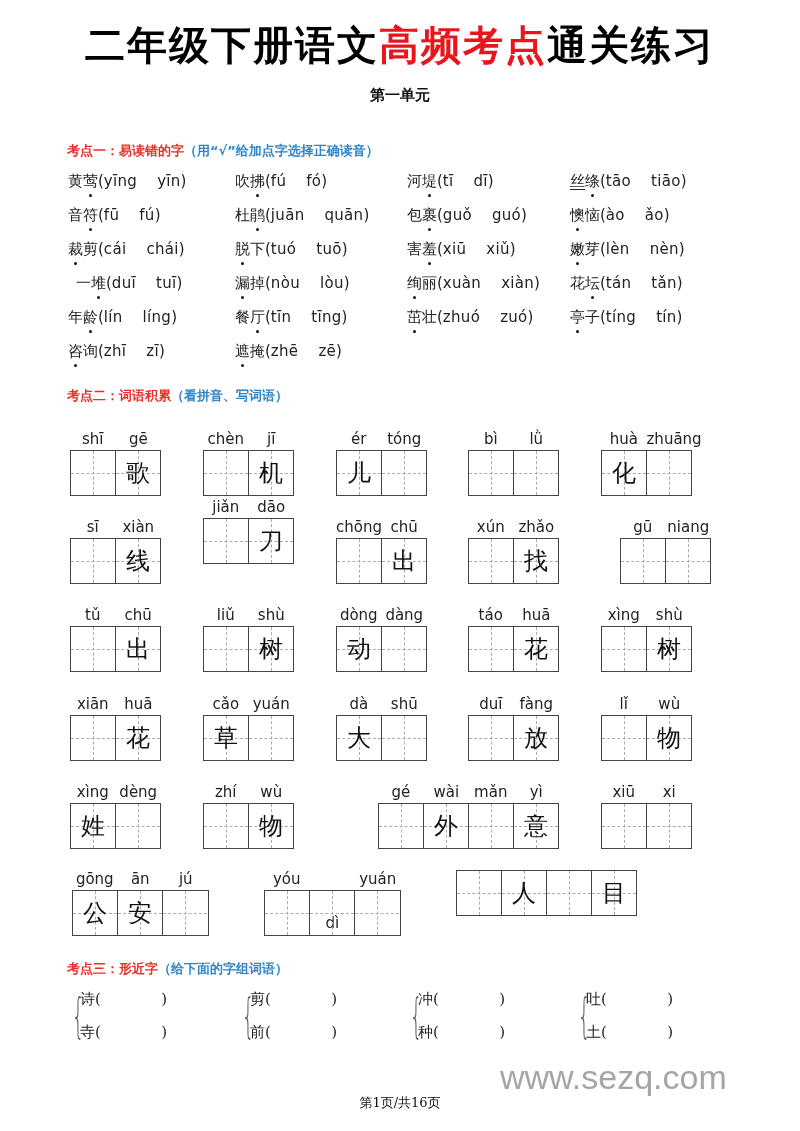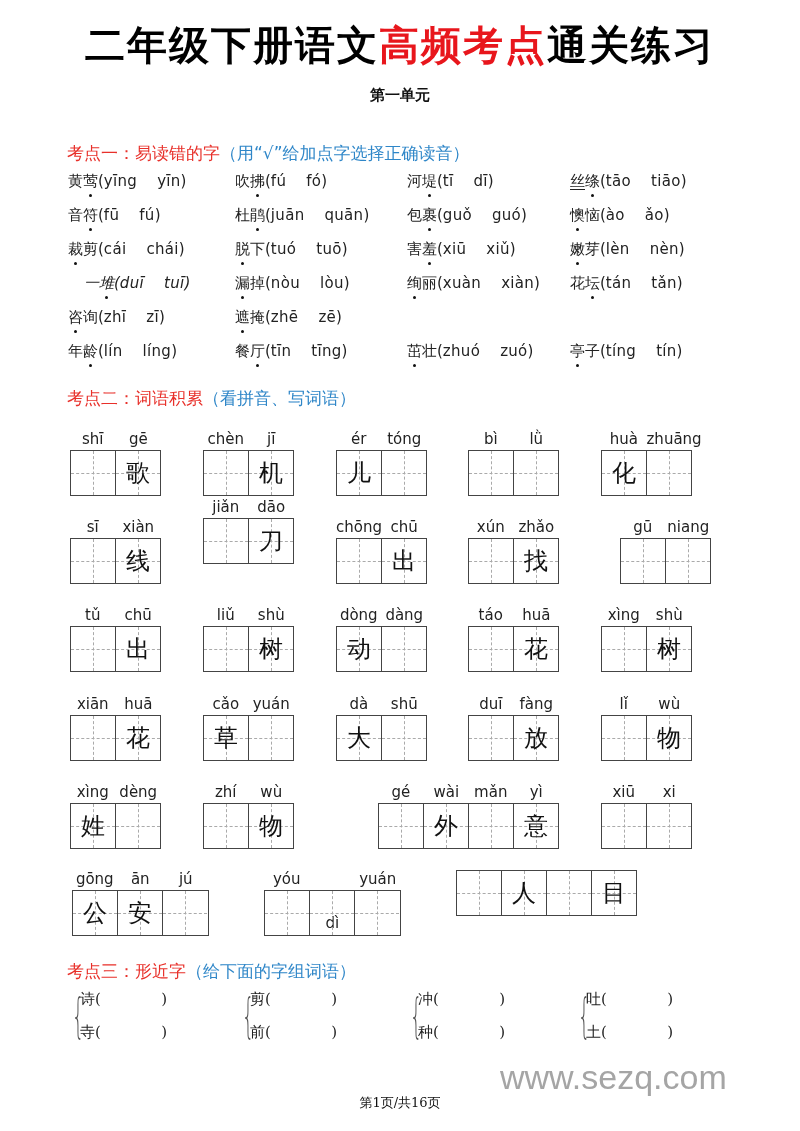--- a/index.html
+++ b/index.html
@@ -4,21 +4,21 @@
 <style>
   html, body { margin: 0; padding: 0; background: #ffffff; }
   body { width: 800px; height: 1131px; position: relative; overflow: hidden;
          font-family: "DejaVu Sans", sans-serif; color: #111; }
   .title { position: absolute; top: 18px; left: 0; width: 800px; text-align: center;
            font-family: "DejaVu Serif", serif; font-weight: bold; font-size: 40px;
            letter-spacing: 2px; color: #000; }
   .title .hl { color: #e8161c; }
   .subtitle { position: absolute; top: 86px; left: 0; width: 800px; text-align: center;
               font-size: 15px; font-weight: bold; color: #111; }
-  .sec-head { position: absolute; left: 67px; font-size: 17px; font-weight: normal; }
+  .sec-head { position: absolute; left: 67px; font-size: 13px; font-weight: bold; }
   .sec-head .red { color: #e8302a; }
   .sec-head .blue { color: #2e86c8; }
 
   
   .s1-grid { position: absolute; left: 68px; top: 172px; width: 700px; }
   .s1-row { height: 34px; position: relative; }
   .s1-item { position: absolute; top: 0; font-size: 15px; white-space: nowrap; color: #222; }
   .s1-item .w { position: relative; font-family: "DejaVu Serif", serif; }
   .s1-item .ch { position: relative; display: inline-block; }
   .s1-item .ch.dot::after { content: ""; position: absolute; left: 50%; bottom: -6px;
@@ -80,34 +80,34 @@
       <div class="s1-item" style="left: 339px;"><span class="w"><span class="ch">包</span><span class="ch dot">裹</span></span><span>(</span><span class="py">guǒ</span><span class="gap"></span><span class="py">guó</span><span>)</span></div>
       <div class="s1-item" style="left: 502px;"><span class="w"><span class="ch dot">懊</span><span class="ch">恼</span></span><span>(</span><span class="py">ào</span><span class="gap"></span><span class="py">ǎo</span><span>)</span></div>
     </div>
     <div class="s1-row">
       <div class="s1-item" style="left: 0px;"><span class="w"><span class="ch dot">裁</span><span class="ch">剪</span></span><span>(</span><span class="py">cái</span><span class="gap"></span><span class="py">chái</span><span>)</span></div>
       <div class="s1-item" style="left: 167px;"><span class="w"><span class="ch dot">脱</span><span class="ch">下</span></span><span>(</span><span class="py">tuó</span><span class="gap"></span><span class="py">tuō</span><span>)</span></div>
       <div class="s1-item" style="left: 339px;"><span class="w"><span class="ch">害</span><span class="ch dot">羞</span></span><span>(</span><span class="py">xiū</span><span class="gap"></span><span class="py">xiǔ</span><span>)</span></div>
       <div class="s1-item" style="left: 502px;"><span class="w"><span class="ch dot">嫩</span><span class="ch">芽</span></span><span>(</span><span class="py">lèn</span><span class="gap"></span><span class="py">nèn</span><span>)</span></div>
     </div>
     <div class="s1-row">
-      <div class="s1-item" style="left: 16px; font-style: italic;"><span class="w"><span class="ch">一</span><span class="ch dot">堆</span></span><span>(</span><span class="py">duī</span><span class="gap"></span><span class="py">tuī</span><span>)</span></div>
+      <div class="s1-item" style="left: 8px;"><span class="w"><span class="ch">一</span><span class="ch dot">堆</span></span><span>(</span><span class="py">duī</span><span class="gap"></span><span class="py">tuī</span><span>)</span></div>
       <div class="s1-item" style="left: 167px;"><span class="w"><span class="ch dot">漏</span><span class="ch">掉</span></span><span>(</span><span class="py">nòu</span><span class="gap"></span><span class="py">lòu</span><span>)</span></div>
       <div class="s1-item" style="left: 339px;"><span class="w"><span class="ch dot">绚</span><span class="ch">丽</span></span><span>(</span><span class="py">xuàn</span><span class="gap"></span><span class="py">xiàn</span><span>)</span></div>
       <div class="s1-item" style="left: 502px;"><span class="w"><span class="ch">花</span><span class="ch dot">坛</span></span><span>(</span><span class="py">tán</span><span class="gap"></span><span class="py">tǎn</span><span>)</span></div>
-    </div>
-    <div class="s1-row">
-      <div class="s1-item" style="left: 0px;"><span class="w"><span class="ch dot">咨</span><span class="ch">询</span></span><span>(</span><span class="py">zhī</span><span class="gap"></span><span class="py">zī</span><span>)</span></div>
-      <div class="s1-item" style="left: 167px;"><span class="w"><span class="ch dot">遮</span><span class="ch">掩</span></span><span>(</span><span class="py">zhē</span><span class="gap"></span><span class="py">zē</span><span>)</span></div>
     </div>
     <div class="s1-row">
       <div class="s1-item" style="left: 0px;"><span class="w"><span class="ch">年</span><span class="ch dot">龄</span></span><span>(</span><span class="py">lín</span><span class="gap"></span><span class="py">líng</span><span>)</span></div>
       <div class="s1-item" style="left: 167px;"><span class="w"><span class="ch">餐</span><span class="ch dot">厅</span></span><span>(</span><span class="py">tīn</span><span class="gap"></span><span class="py">tīng</span><span>)</span></div>
       <div class="s1-item" style="left: 339px;"><span class="w"><span class="ch dot">茁</span><span class="ch">壮</span></span><span>(</span><span class="py">zhuó</span><span class="gap"></span><span class="py">zuó</span><span>)</span></div>
       <div class="s1-item" style="left: 502px;"><span class="w"><span class="ch dot">亭</span><span class="ch">子</span></span><span>(</span><span class="py">tíng</span><span class="gap"></span><span class="py">tín</span><span>)</span></div>
+    </div>
+    <div class="s1-row">
+      <div class="s1-item" style="left: 0px;"><span class="w"><span class="ch dot">咨</span><span class="ch">询</span></span><span>(</span><span class="py">zhī</span><span class="gap"></span><span class="py">zī</span><span>)</span></div>
+      <div class="s1-item" style="left: 167px;"><span class="w"><span class="ch dot">遮</span><span class="ch">掩</span></span><span>(</span><span class="py">zhē</span><span class="gap"></span><span class="py">zē</span><span>)</span></div>
     </div>
   </div>
 
 <div class="sec-head" style="top:387px;">
   <span class="red">考点二：词语积累</span><span class="blue">（看拼音、写词语）</span>
 </div>
 <div class="s2" id="s2">
     <div class="word" style="left: 70px; top: 430px;">
       <div class="pys">
         <span style="width: 45.5px;">shī</span>

